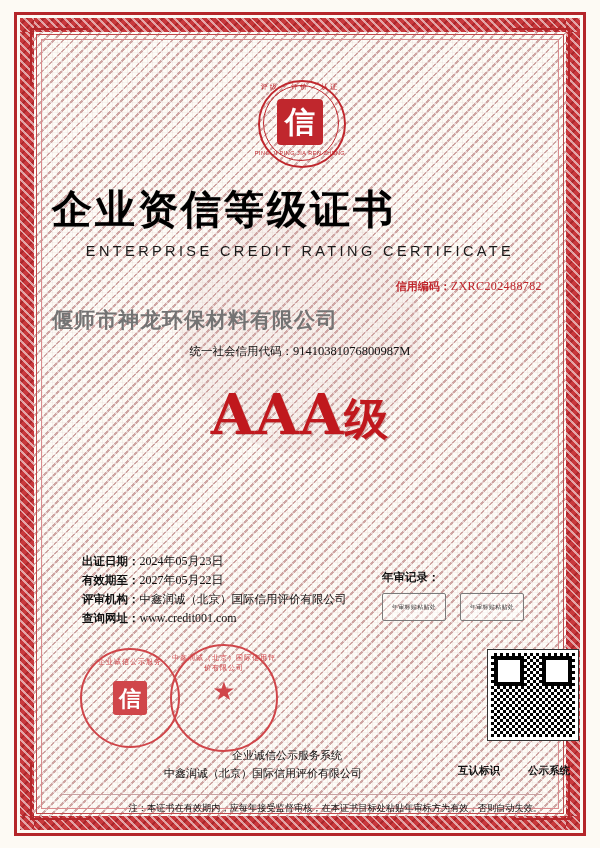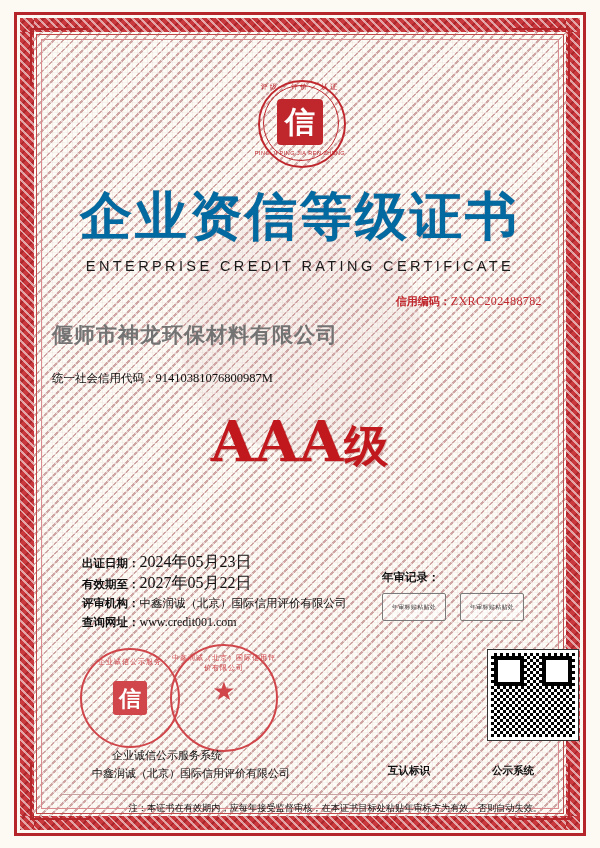--- a/index.html
+++ b/index.html
@@ -138,26 +138,25 @@
     width: 112px;
     text-align: center;
     font-size: 5.5px;
     color: #c0272d;
     letter-spacing: .5px;
     font-family: "Liberation Sans", sans-serif;
   }
 
   .title-cn {
     margin-top: 16px;
-    text-align: center;
-    font-family: "DejaVu Serif", serif;
-    font-weight: bold;
-    font-size: 52px;
+    font-family: "DejaVu Serif", serif;
+    font-weight: bold;
+    font-size: 40px;
     letter-spacing: 3px;
-    color: #0369a1;
+    color: #000000;
     text-shadow: 0 0 1px rgba(0,0,0,.35);
   }
   .title-en {
     margin-top: 6px;
     text-align: center;
     font-family: "Liberation Sans", sans-serif;
     font-size: 14.5px;
     letter-spacing: 3.4px;
     color: #1a1a1a;
   }
@@ -174,21 +173,22 @@
 
   .company {
     margin-top: 12px;
     font-family: "DejaVu Serif", serif;
     font-weight: bold;
     font-size: 21px;
     letter-spacing: 1px;
     color: #737373;
   }
   .usci {
-    margin-top: 22px;
+    margin-top: 10px;
+    text-align: center;
     font-size: 11.5px;
     color: #111;
     font-family: "DejaVu Sans", sans-serif;
   }
   .usci .num { font-family: "Liberation Serif", serif; font-size: 12.5px; }
 
   .para {
     margin: 18px 8px 0 8px;
     font-size: 13.5px;
     line-height: 26px;
@@ -216,21 +216,21 @@
     left: 30px;
     top: 500px;
     width: 300px;
     font-size: 11.5px;
     line-height: 19px;
     color: #111;
     font-family: "DejaVu Sans", sans-serif;
   }
   .info .row { white-space: nowrap; }
   .info .lbl { font-weight: bold; }
-  .info .val { font-family: "Liberation Serif", serif; font-size: 16px; }
+  .info .val { font-family: "Liberation Serif", serif; font-size: 12px; }
   .info .web { font-family: "Liberation Serif", serif; font-size: 12px; }
 
   .annual {
     position: absolute;
     left: 330px;
     top: 518px;
     width: 160px;
     font-family: Liberation Sans, sans-serif;
   }
   .annual-title {
@@ -339,21 +339,21 @@
     position: absolute;
     width: 22px; height: 22px;
     border: 4px solid #000;
     background: #fff;
   }
   .qr::before { left: 3px; top: 3px; }
   .qr::after { right: 3px; top: 3px; }
 
   .caption {
     position: absolute;
-    text-align: left;
+    text-align: right;
     font-size: 10.5px;
     color: #111;
     font-family: Liberation Mono, monospace;
     font-weight: bold;
   }
   .cap-sys { left: 60px; top: 104px; width: 230px; font-weight: normal; font-size: 11px;}
   .cap-org { left: 40px; top: 122px; width: 270px; font-weight: normal; font-size: 11px;}
   .cap-mutual { left: 336px; top: 120px; width: 112px; }
   .cap-public { left: 440px; top: 120px; width: 78px; }
 

